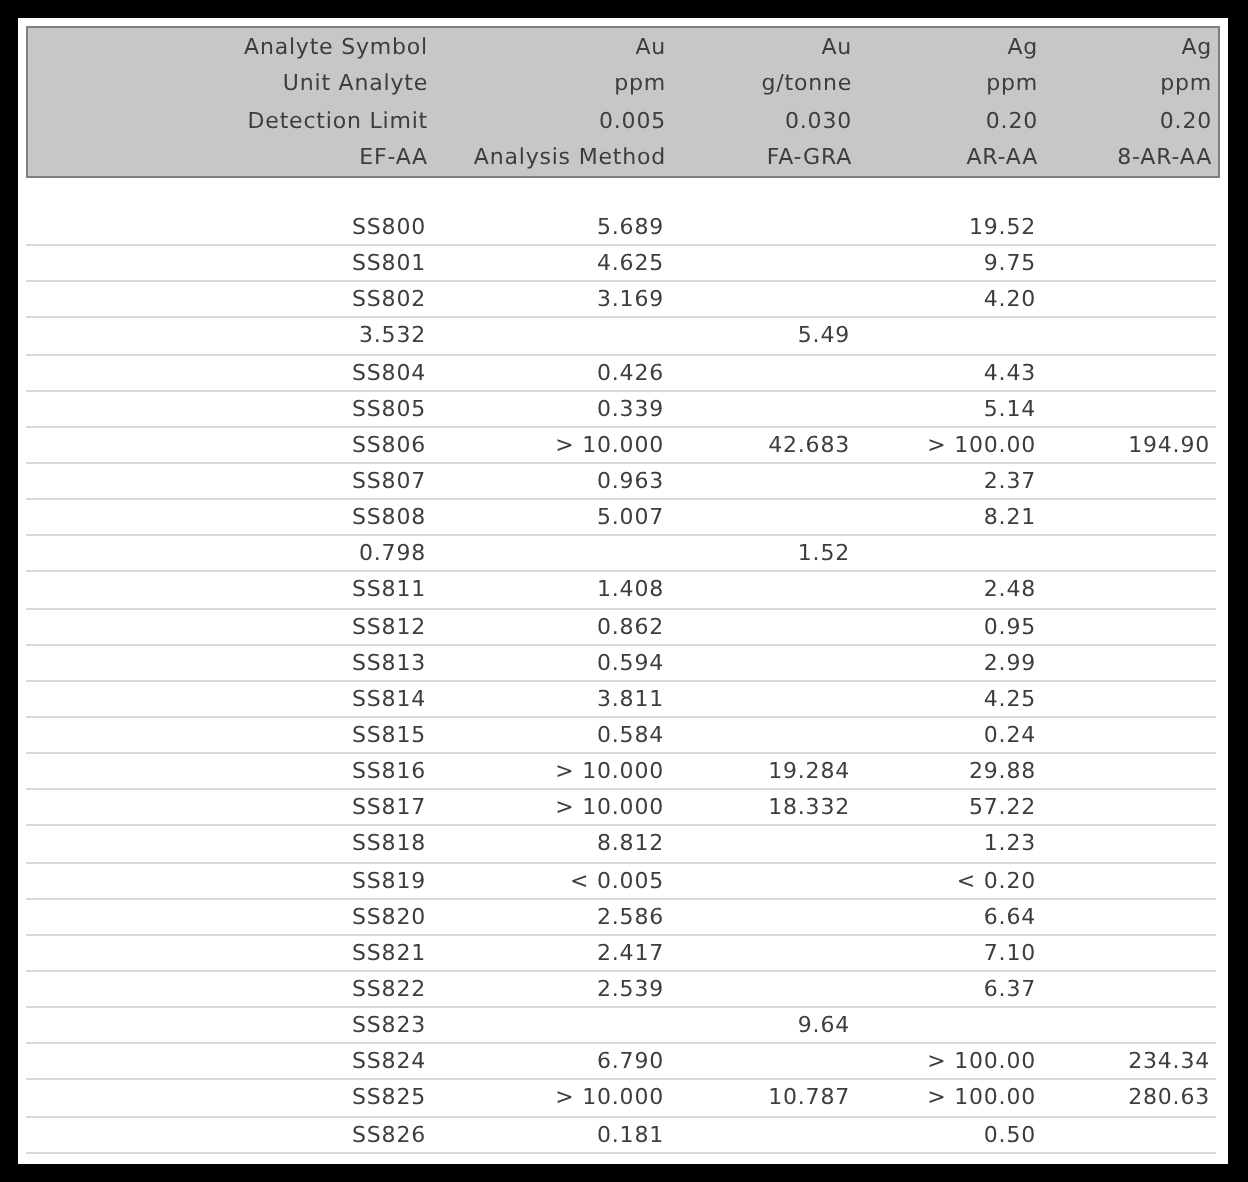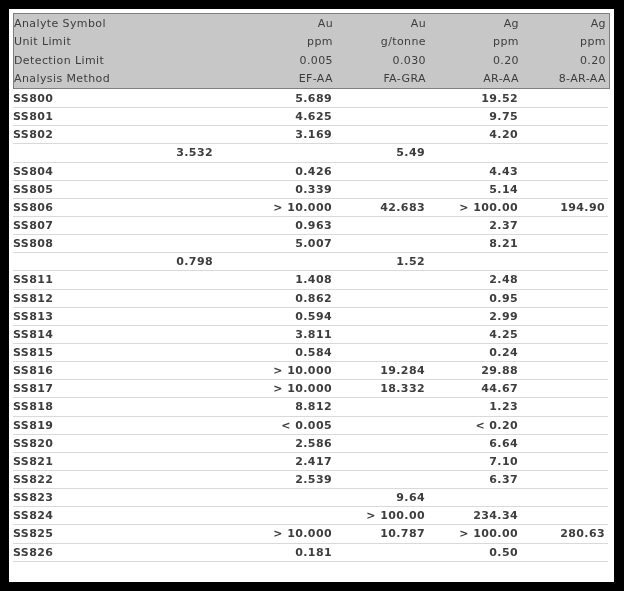--- a/index.html
+++ b/index.html
@@ -34,62 +34,61 @@
     height: 17.15px;
     border-bottom: 1px solid var(--separator, #d9d9d9);
   }
   .c {
     font-size: 11px;
     letter-spacing: 0.4px;
     color: var(--text, #3d3d3d);
     white-space: nowrap;
     overflow: hidden;
   }
-  .label { text-align: left; padding-left: 0; }
+  .label { text-align: right; padding-left: 16px; }
   .num { text-align: right; }
   .table-body {
     position: absolute;
-    left: 4px; top: 81px;
+    left: 4px; top: 96px;
     width: 595px;
-    font-weight: bold;
   }
 </style>
 </head>
 <body style="--header-bg: #c7c7c7; --header-border: #7f7f7f; --separator: #d9d9d9; --text: #3d3d3d; background: rgb(0, 0, 0);">
 
 <div class="paper">
 
   <div class="header-box">
   <div class="hrow">
     <div class="c label">Analyte Symbol</div>
     <div class="c num">Au</div>
     <div class="c num">Au</div>
     <div class="c num">Ag</div>
     <div class="c num">Ag</div>
   </div>
 
   <div class="hrow">
-    <div class="c label">Unit Limit</div>
+    <div class="c label">Unit Analyte</div>
     <div class="c num">ppm</div>
     <div class="c num">g/tonne</div>
     <div class="c num">ppm</div>
     <div class="c num">ppm</div>
   </div>
 
   <div class="hrow">
     <div class="c label">Detection Limit</div>
     <div class="c num">0.005</div>
     <div class="c num">0.030</div>
     <div class="c num">0.20</div>
     <div class="c num">0.20</div>
   </div>
 
   <div class="hrow">
+    <div class="c num">EF-AA</div>
     <div class="c label">Analysis Method</div>
-    <div class="c num">EF-AA</div>
     <div class="c num">FA-GRA</div>
     <div class="c num">AR-AA</div>
     <div class="c num">8-AR-AA</div>
   </div>
 </div>
 
   <div class="table-body">
   <div class="drow">
     <div class="c label">SS800</div>
     <div class="c num">5.689</div>
@@ -214,21 +213,21 @@
     <div class="c num">&gt; 10.000</div>
     <div class="c num">19.284</div>
     <div class="c num">29.88</div>
     <div class="c num"></div>
   </div>
 
   <div class="drow">
     <div class="c label">SS817</div>
     <div class="c num">&gt; 10.000</div>
     <div class="c num">18.332</div>
-    <div class="c num">44.67</div>
+    <div class="c num">57.22</div>
     <div class="c num"></div>
   </div>
 
   <div class="drow">
     <div class="c label">SS818</div>
     <div class="c num">8.812</div>
     <div class="c num"></div>
     <div class="c num">1.23</div>
     <div class="c num"></div>
   </div>
@@ -267,20 +266,21 @@
 
   <div class="drow">
     <div class="c label">SS823</div>
     <div class="c num"></div>
     <div class="c num">9.64</div>
     <div class="c num"></div>
   </div>
 
   <div class="drow">
     <div class="c label">SS824</div>
+    <div class="c num">6.790</div>
     <div class="c num"></div>
     <div class="c num">&gt; 100.00</div>
     <div class="c num">234.34</div>
   </div>
 
   <div class="drow">
     <div class="c label">SS825</div>
     <div class="c num">&gt; 10.000</div>
     <div class="c num">10.787</div>
     <div class="c num">&gt; 100.00</div>

